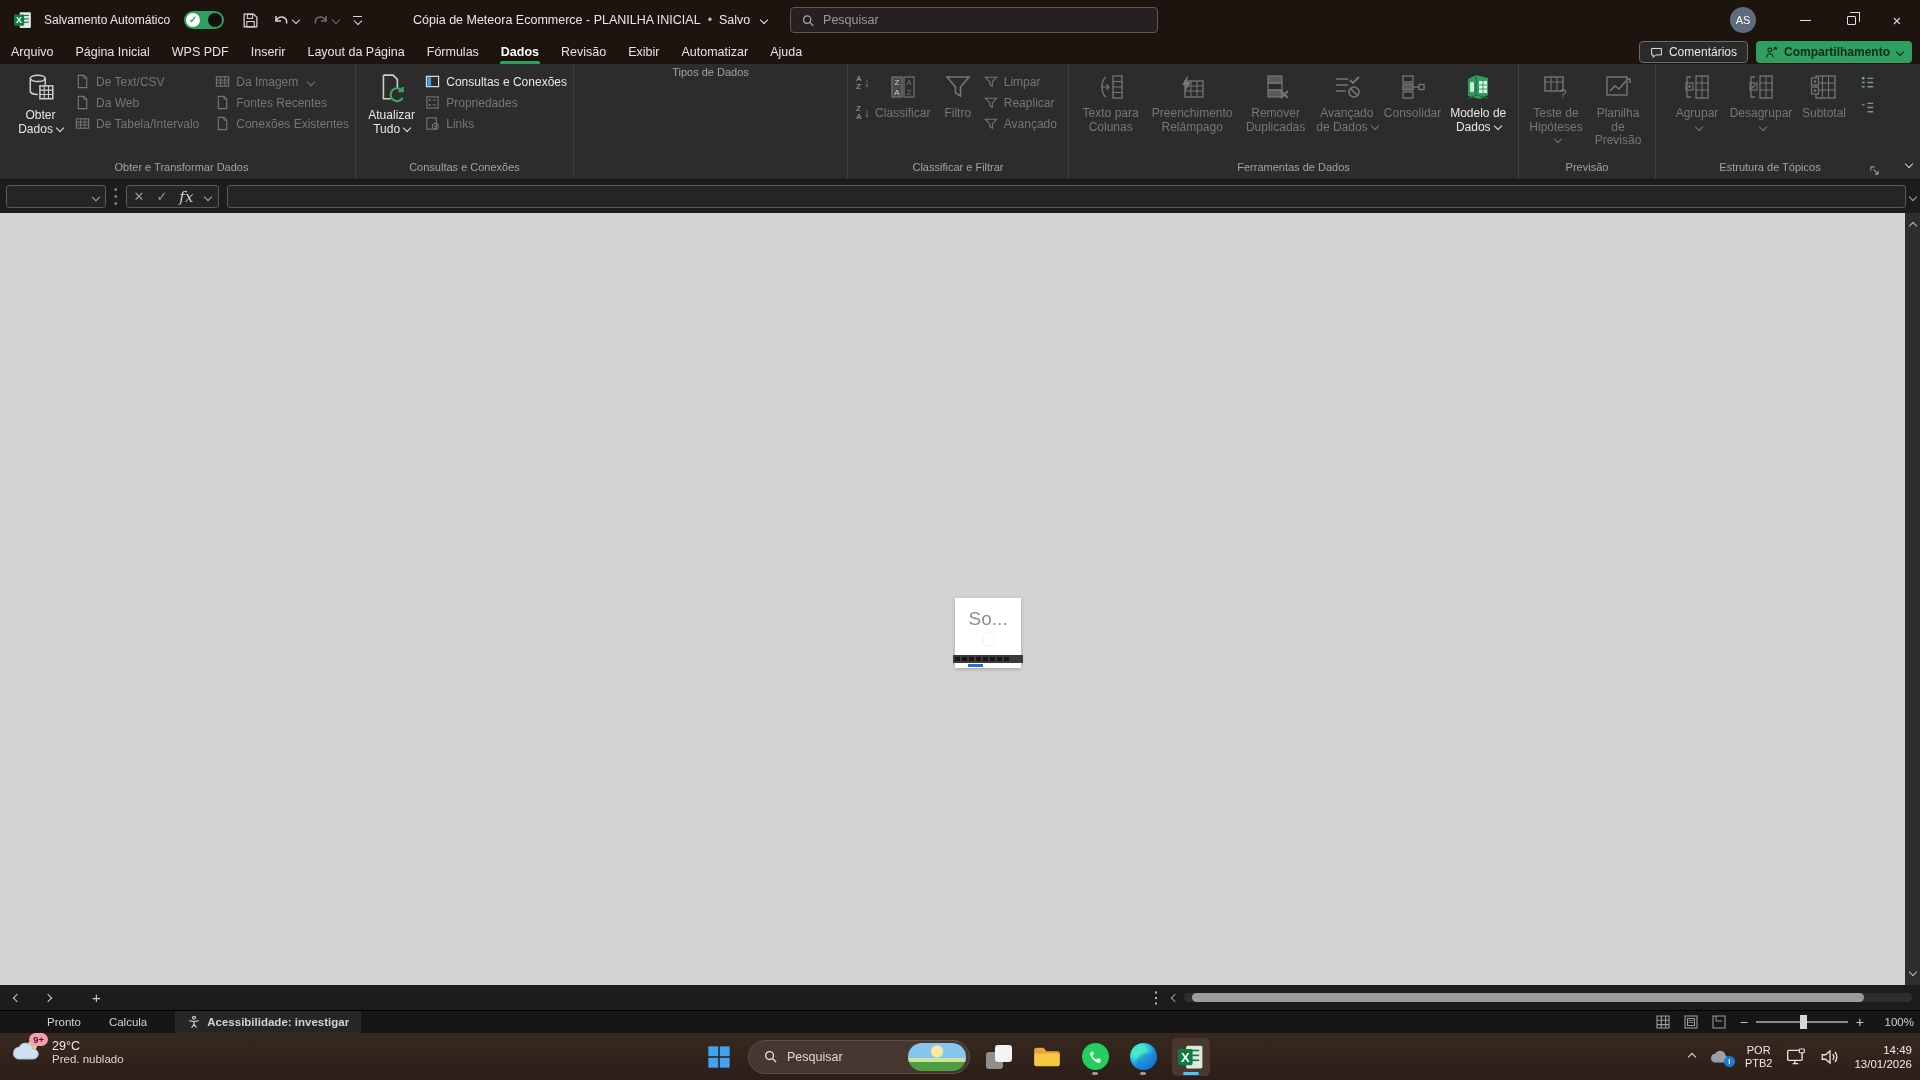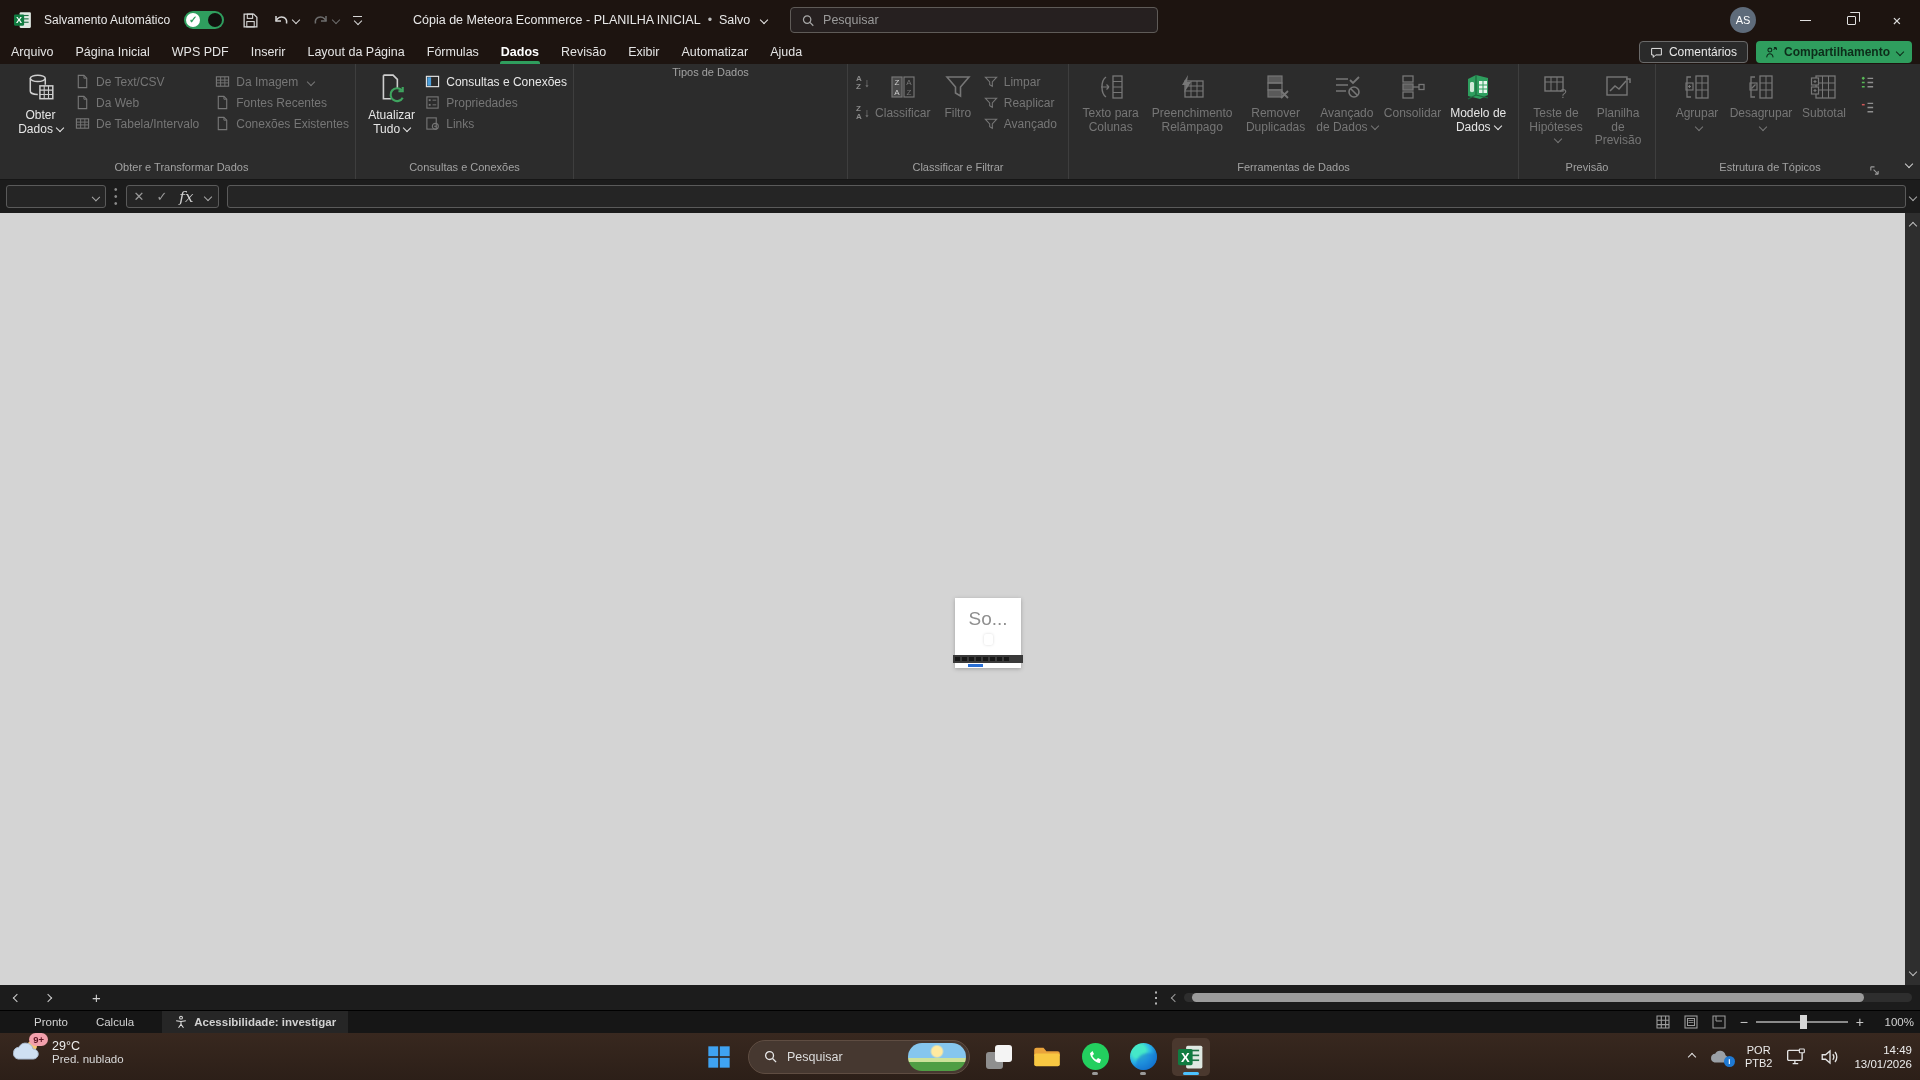--- a/index.html
+++ b/index.html
@@ -790,21 +790,21 @@
     <span class="smore">⋮</span>
     <div class="hscroll">
       <i class="chev l" style="margin:0;color:#9c9c9c"></i>
       <div class="track">
         <div class="thumb"></div>
       </div>
     </div>
   </div>
 
   <div class="statusbar">
-    <span class="sb-item" style="padding-left:34px">Pronto</span>
+    <span class="sb-item" style="padding-left:47px">Pronto</span>
     <span class="sb-item">Calcula</span>
     <span class="sb-acc">
       <svg class="ic" width="14" height="14" style="color:#e0e0e0">
           <use href="#i-access"></use>
         </svg>
       <span>Acessibilidade: investigar</span>
     </span>
     <div class="sb-right">
       <span class="viewic">
         <svg class="ic" width="14" height="14">

